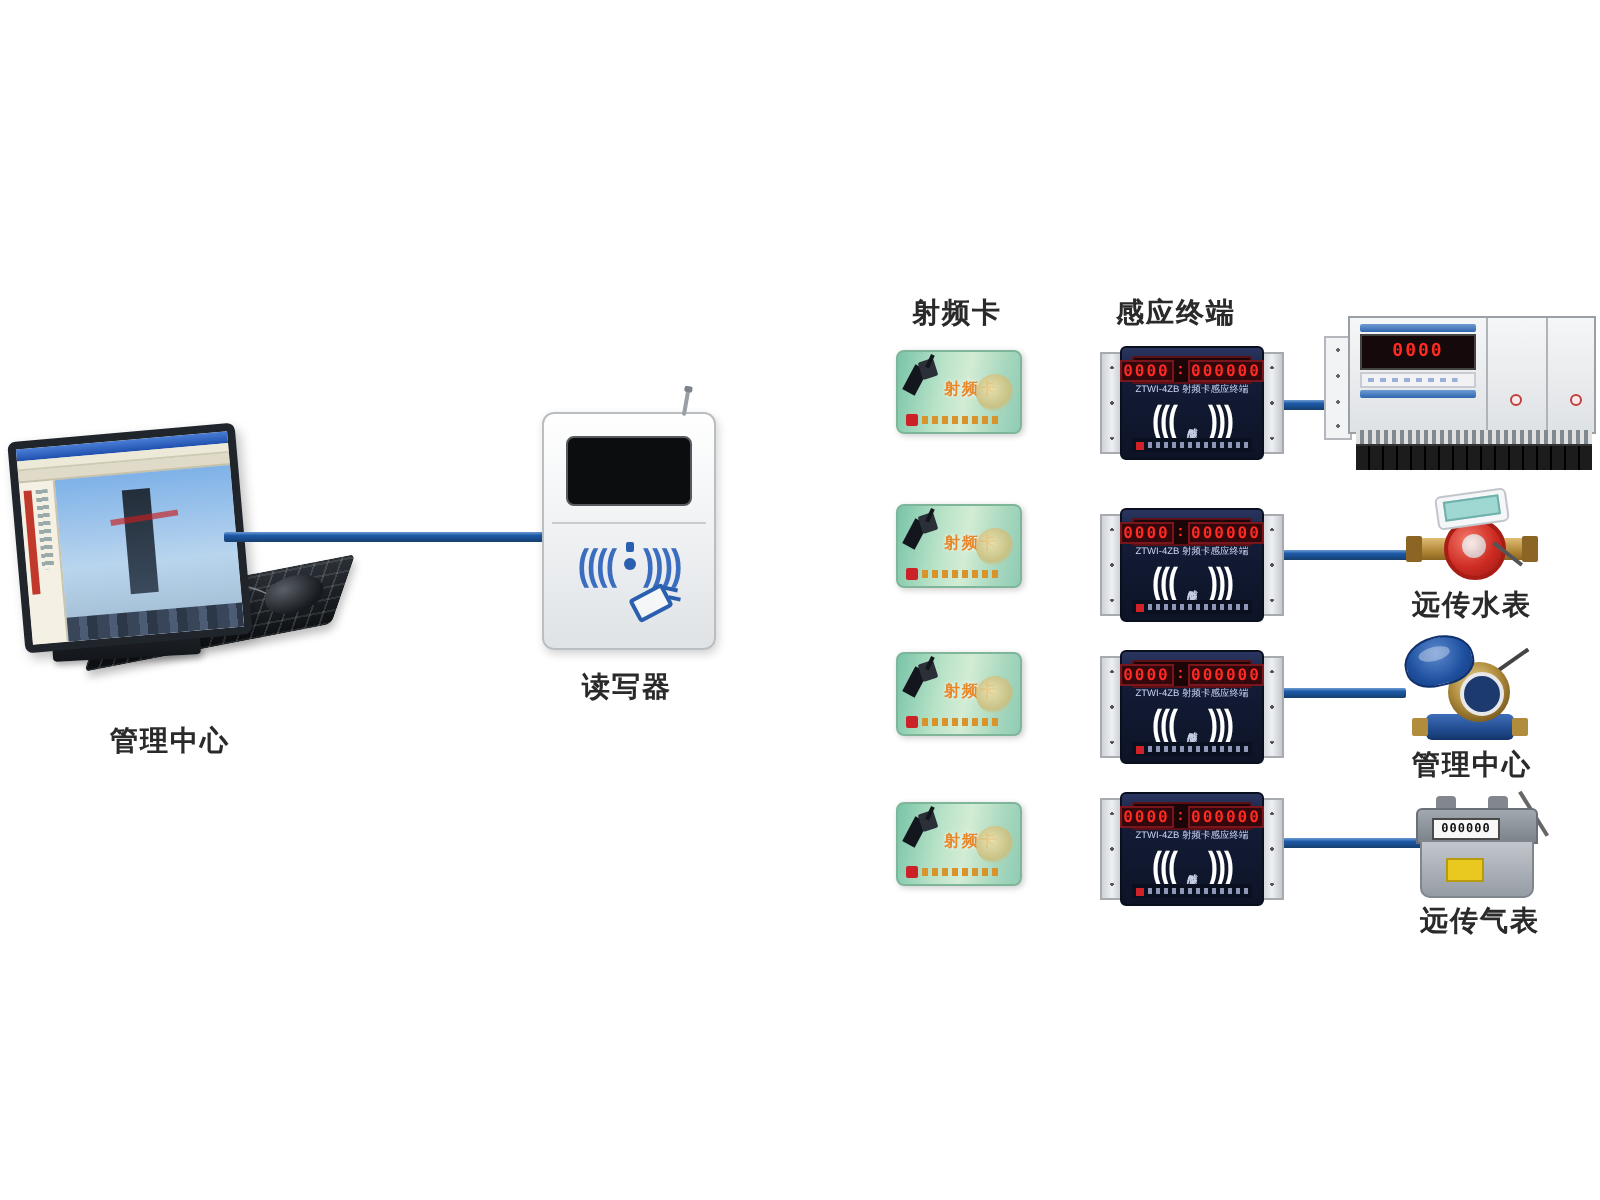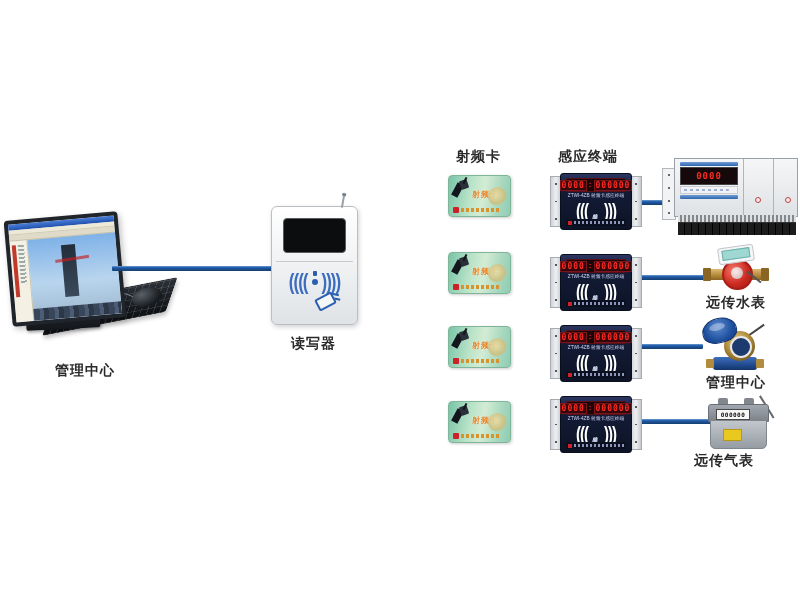--- a/index.html
+++ b/index.html
@@ -267,21 +267,21 @@
     <div class="g-wire"></div>
     <div class="g-upper">
       <div class="g-display">
         <span>000000</span>
       </div>
     </div>
     <div class="g-lower">
       <div class="g-label"></div>
     </div>
   </div>
-  <div class="dev-label" style="left:684px;top:452px;width:80px;">远传气表</div>
+  <div class="dev-label" style="left:700px;top:452px;width:80px;">远传气表</div>
 
 <div class="card" style="top: 175px;">
       <div class="sat">
         <div class="sat-panel"></div>
         <div class="sat-body"></div>
         <div class="sat-ant"></div>
       </div>
       <div class="card-title">射频卡</div>
       <div class="globe"></div>
       <div class="card-foot">

